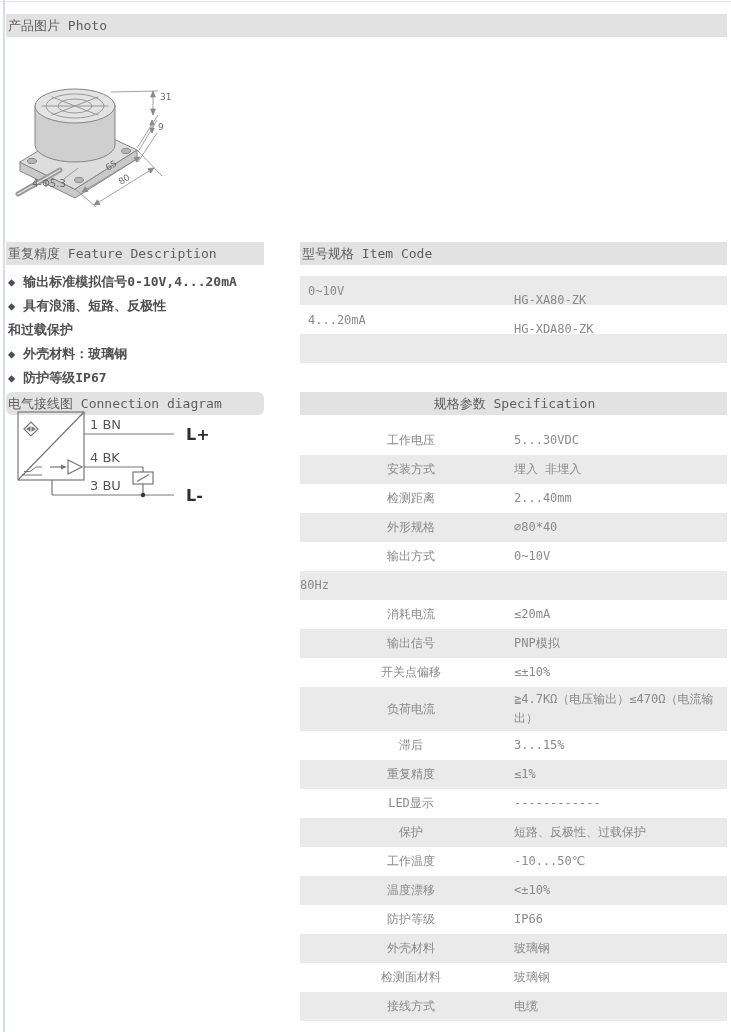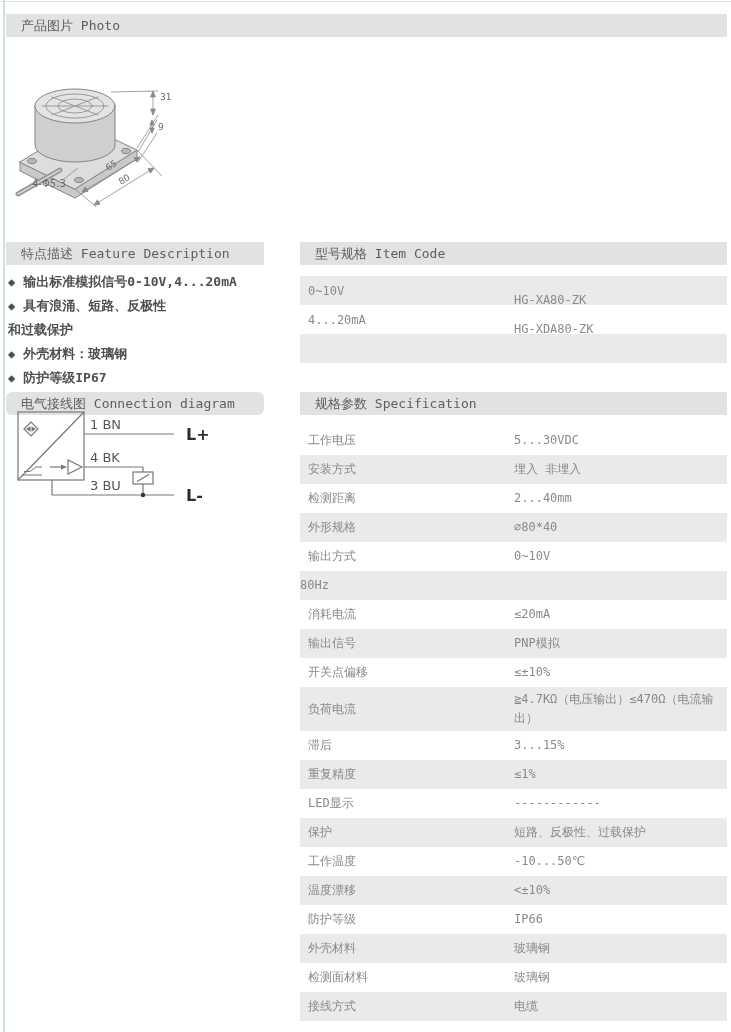--- a/index.html
+++ b/index.html
@@ -6,28 +6,28 @@
   body{
     width:731px;height:1032px;position:relative;background:#fff;
     font-family:"DejaVu Sans Mono","Liberation Mono","DejaVu Sans",monospace;
     overflow:hidden;
   }
   .top-line{position:absolute;top:1px;left:0;width:731px;height:1px;background:#e4e4e4;}
   .left-border{position:absolute;top:0;left:3px;width:2px;height:1032px;background:#cfe0eb;}
 
   .hdr-bar{
     position:absolute;height:23px;line-height:23px;background:#e2e2e2;
-    color:#5e5e5e;font-size:13px;padding-left:15px;box-sizing:border-box;
+    color:#5e5e5e;font-size:13px;padding-left:2px;box-sizing:border-box;
     white-space:nowrap;overflow:hidden;
   }
   #photo-hdr{top:14px;left:6px;width:721px;}
   #feature-hdr{top:242px;left:6px;width:258px;}
   #itemcode-hdr{top:242px;left:300px;width:427px;}
   #diagram-hdr{top:392px;left:6px;width:258px;border-radius:6px;}
-  #spec-hdr{top:392px;left:300px;width:427px;}
+  #spec-hdr{top:392px;left:300px;width:427px;text-align:center;}
 
   .drawing-wrap{position:absolute;top:72px;left:12px;}
   .diagram-wrap{position:absolute;top:408px;left:14px;}
 
   .features{position:absolute;top:274px;left:8px;width:258px;
     color:#4f4f4f;font-weight:bold;font-size:13px;}
   .feat-line{height:15px;line-height:15px;margin-bottom:9px;white-space:nowrap;}
   .feat-line .blt{font-size:12px;margin-right:8px;}
   .feat-line.cont{padding-left:0;}
 
@@ -35,21 +35,21 @@
     font-size:12px;color:#8a8a8a;}
   .item-row{display:flex;height:29px;align-items:center;}
   .item-row:nth-child(odd){background:#eaeaea;}
   .item-row .c1{width:206px;padding-left:8px;flex-shrink:0;}
   .item-row .c2{flex:1;margin-top:18px;}
 
   .spec-table{position:absolute;top:426px;left:300px;width:427px;
     font-size:12px;color:#8a8a8a;}
   .spec-row{display:flex;min-height:29px;align-items:center;}
   .spec-row:nth-child(even){background:#eaeaea;}
-  .spec-row .c1{width:206px;padding-left:8px;flex-shrink:0;}
+  .spec-row .c1{width:206px;padding-left:8px;flex-shrink:0;text-align:center;}
   .spec-row .c2{flex:1;line-height:19px;padding:3px 6px 3px 0;}
 
   svg text{font-family:"DejaVu Sans","Liberation Sans",sans-serif;}
 </style>
 </head>
 <body>
 
 <div class="top-line"></div>
 <div class="left-border"></div>
 
@@ -109,21 +109,21 @@
   <g fill="#6a6a6a" font-size="9">
     <text x="148" y="28">31</text>
     <text x="146" y="58">9</text>
     <text transform="translate(96,99) rotate(-32)">65</text>
     <text transform="translate(109,113) rotate(-32)">80</text>
     <text x="20" y="115" font-size="10">4-Φ5.3</text>
   </g>
 </svg>
 </div>
 
-<div class="hdr-bar" id="feature-hdr">特点描述 Feature Description</div>
+<div class="hdr-bar" id="feature-hdr">重复精度 Feature Description</div>
 <div class="features">
   <div class="feat-line"><span class="blt">◆</span><span>输出标准模拟信号0-10V,4...20mA</span></div>
   <div class="feat-line"><span class="blt">◆</span><span>具有浪涌、短路、反极性</span></div>
   <div class="feat-line cont"><span>和过载保护</span></div>
   <div class="feat-line"><span class="blt">◆</span><span>外壳材料：玻璃钢</span></div>
   <div class="feat-line"><span class="blt">◆</span><span>防护等级IP67</span></div>
 </div>
 
 <div class="hdr-bar" id="itemcode-hdr">型号规格 Item Code</div>
 <div class="item-table">

